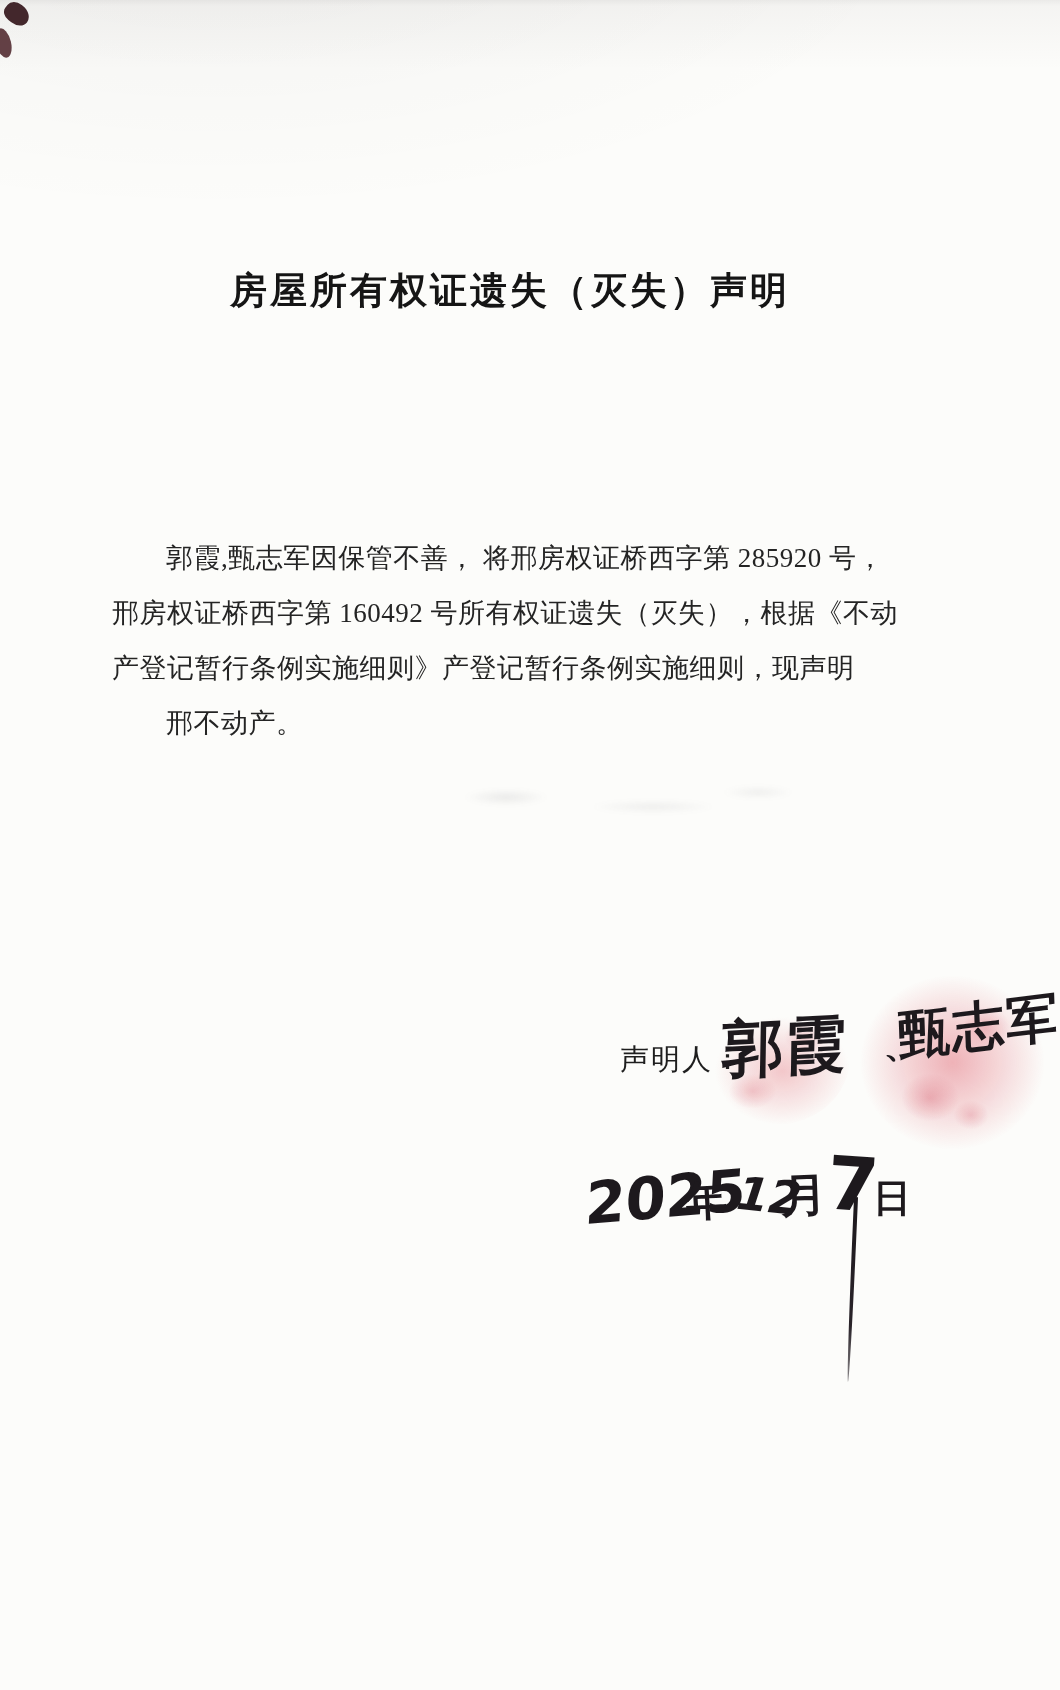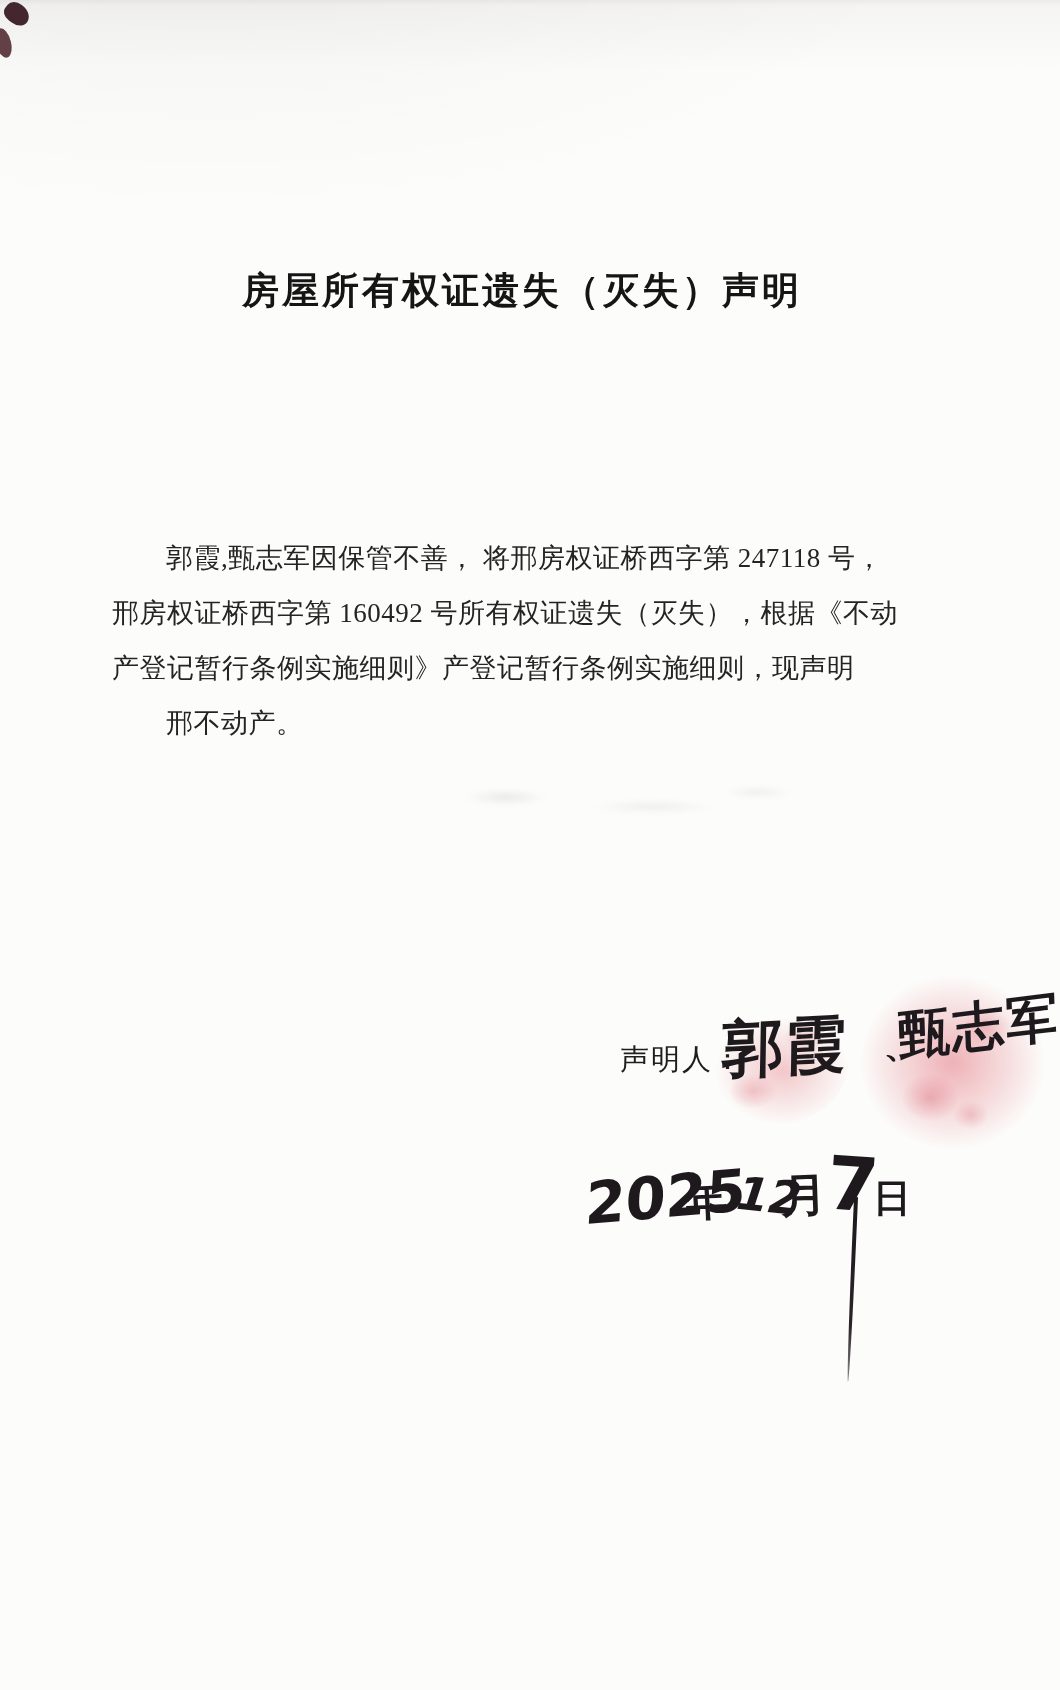--- a/index.html
+++ b/index.html
@@ -31,21 +31,20 @@
   .edge-shade {
     position: absolute; left: 0; top: 0; width: 100%; height: 70px;
     background: linear-gradient(180deg, rgba(90,80,80,0.05), rgba(0,0,0,0));
   }
 
   .doc-title {
     position: absolute; top: 266px; left: 0; width: 1020px;
     text-align: center;
     font-size: 37px; font-weight: bold; letter-spacing: 3px;
     color: #151515;
-    margin-left: 12px;
   }
 
   .doc-number {
     position: absolute; top: 398px; right: 150px;
     font-size: 27px; letter-spacing: 1px; color: #1f1f1f;
   }
 
   .body-text {
     position: absolute; top: 531px; left: 112px; width: 845px;
     font-size: 27px; letter-spacing: 0.5px; color: #242424;
@@ -129,21 +128,21 @@
 <div class="page">
 
   <div class="edge-shade"></div>
   <div class="corner-mark-1"></div>
   <div class="corner-mark-2"></div>
 
   <div class="doc-title">房屋所有权证遗失（灭失）声明</div>
 
 
   <div class="body-text">
-    <div class="body-line indent">郭霞,甄志军因保管不善， 将邢房权证桥西字第 247118 号，</div>
+    <div class="body-line indent">郭霞,甄志军因保管不善， 将邢房权证桥西字第 285920 号，</div>
     <div class="body-line">邢房权证桥西字第 160492 号所有权证遗失（灭失），根据《不动</div>
     <div class="body-line">产登记暂行条例实施细则》产登记暂行条例实施细则，现声明</div>
     <div class="body-line indent">邢不动产。</div>
   </div>
 
   <div class="ghost-smudge"></div>
 
   <div class="fingerprint fingerprint-1"></div>
   <div class="fingerprint fingerprint-2"></div>
 

